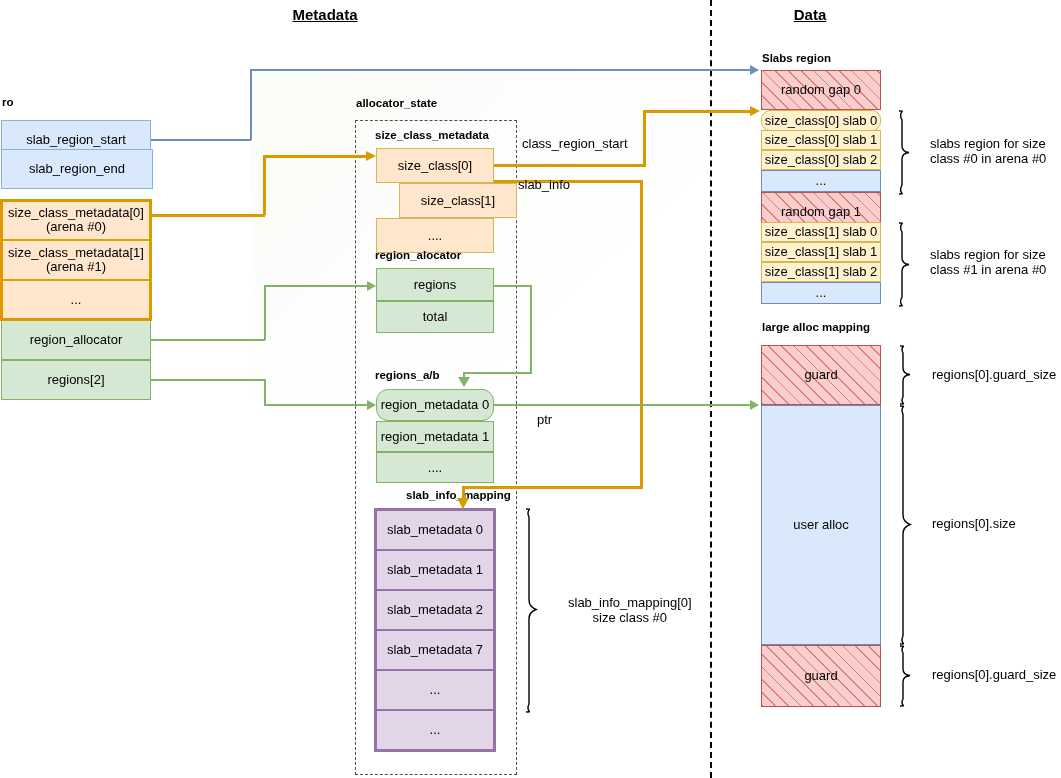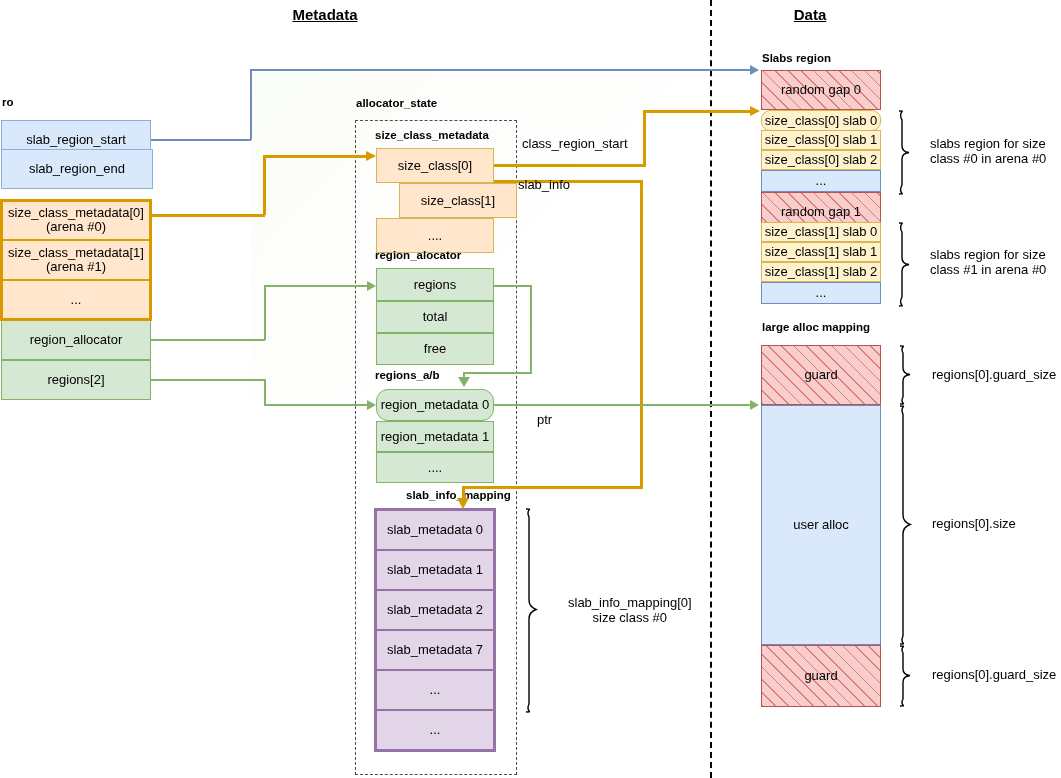--- a/index.html
+++ b/index.html
@@ -92,21 +92,20 @@
   <div class="dashbox" style="left:355px;top:120px;width:162px;height:655px;"></div>
 
   <div class="sect" style="left:375px;top:129px;">size_class_metadata</div>
   <div class="cell orange" style="left:376px;top:148px;width:118px;height:35px;border-color:#d6b656;">size_class[0]</div>
   <div class="cell orange" style="left:376px;top:183px;width:118px;height:35px;border-color:#d6b656;margin-left:23px;">size_class[1]</div>
   <div class="cell orange" style="left:376px;top:218px;width:118px;height:35px;border-color:#d6b656;">....</div>
 
   <div class="sect" style="left:375px;top:249px;">region_alocator</div>
   <div class="cell green" style="left:376px;top:268px;width:118px;height:33px;">regions</div>
   <div class="cell green" style="left:376px;top:301px;width:118px;height:32px;">total</div>
-  <div class="cell green" style="left:376px;top:333px;width:118px;height:32px;">free</div>
 
   <div class="sect" style="left:375px;top:369px;">regions_a/b</div>
   <div class="cell green" style="left:376px;top:389px;width:118px;height:32px;border-radius:12px;">region_metadata 0</div>
   <div class="cell green" style="left:376px;top:421px;width:118px;height:31px;">region_metadata 1</div>
   <div class="cell green" style="left:376px;top:452px;width:118px;height:31px;">....</div>
 
   <div class="sect" style="left:375px;top:489px;margin-left:31px;">slab_info_mapping</div>
   <div class="cell purple" style="left:376px;top:510px;width:118px;height:40px;">slab_metadata 0</div>
   <div class="cell purple" style="left:376px;top:550px;width:118px;height:40px;">slab_metadata 1</div>
   <div class="cell purple" style="left:376px;top:590px;width:118px;height:40px;">slab_metadata 2</div>

